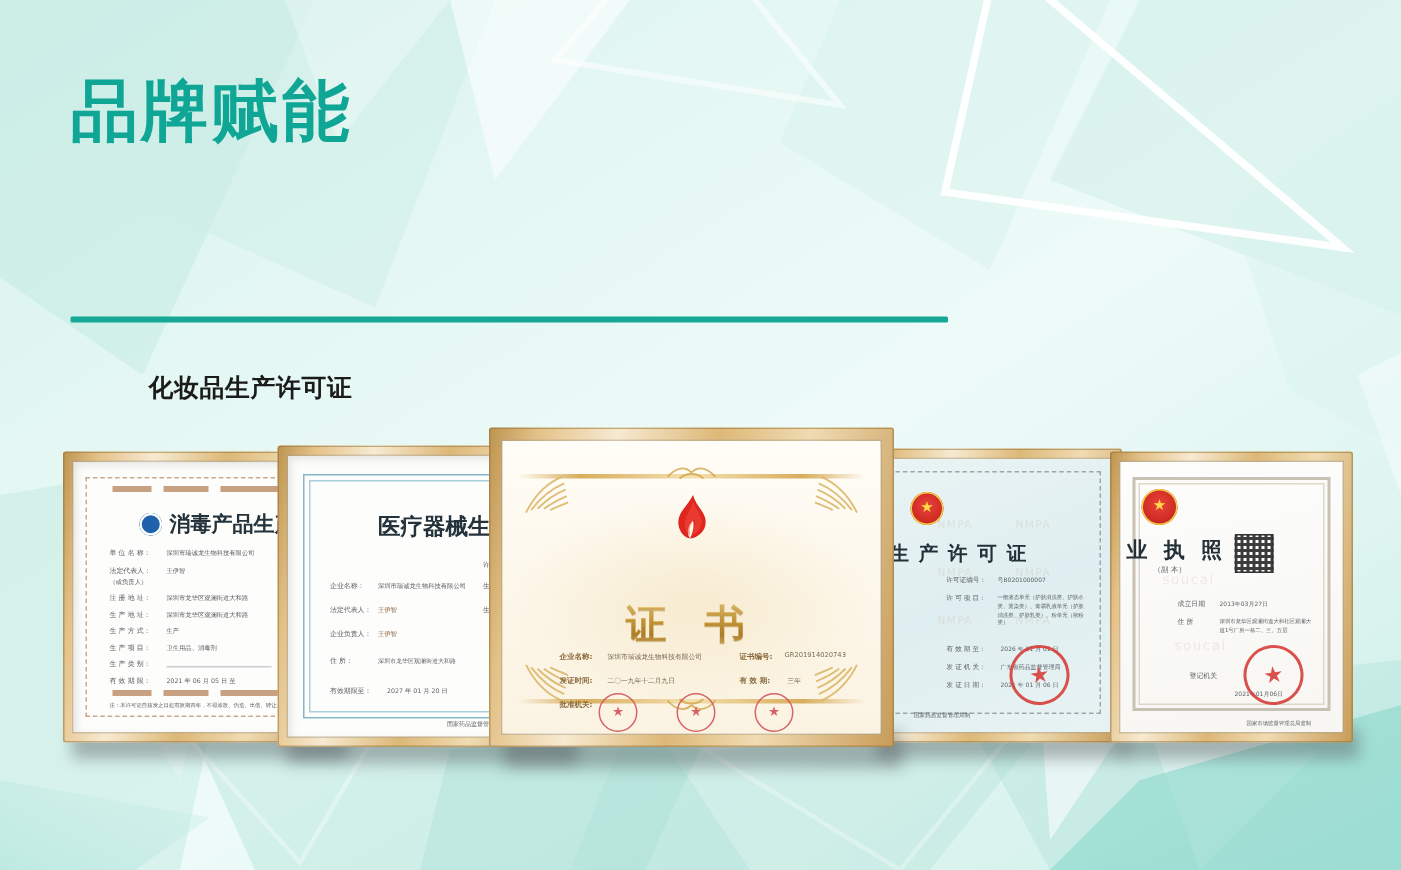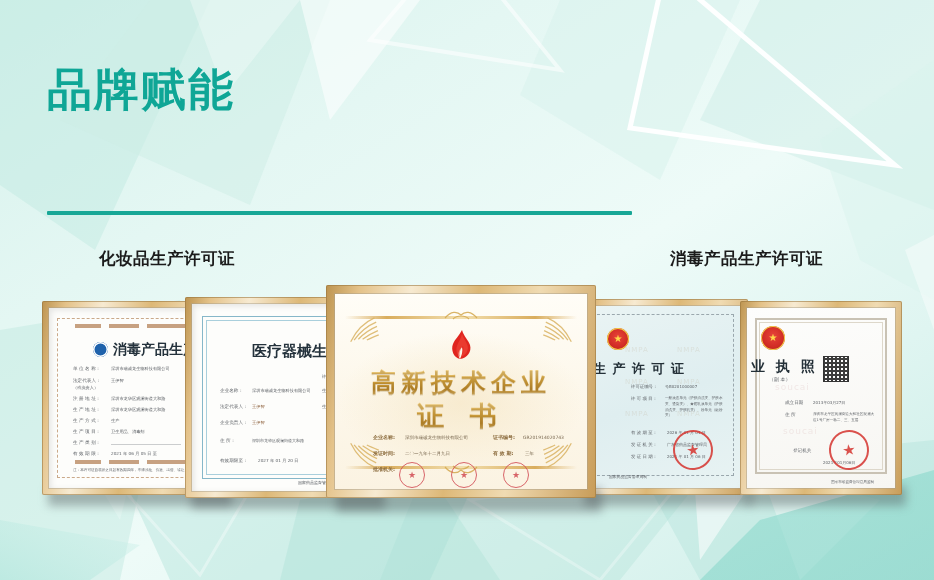--- a/index.html
+++ b/index.html
@@ -8,21 +8,21 @@
     font-family:"DejaVu Sans","Liberation Sans",sans-serif;
     background:#e2f6f2;
     position:relative;
   }
 
   
   #bg { position:absolute; inset:0; z-index:0; overflow:hidden; }
   #bgsvg { position:absolute; inset:0; width:934px; height:580px; display:block; }
 
   
-  .headline { position:absolute; left:47px; top:66px; z-index:5; }
+  .headline { position:absolute; left:47px; top:50px; z-index:5; }
   .hl-line1 {
     font-size:45px; font-weight:700; color:#0fa696;
     letter-spacing:2px; line-height:1.06;
     font-family:"DejaVu Sans","Liberation Sans",sans-serif;
   }
   .hl-line2 {
     font-size:43px; font-weight:400; color:#1bab9b;
     letter-spacing:2px; line-height:1.12; margin-top:12px;
   }
   .hl-rule {
@@ -227,21 +227,20 @@
   </svg>
 </div>
 
 <div class="headline">
   <div class="hl-line1">品牌赋能</div>
 </div>
 <div class="hl-rule"></div>
 
 <div class="captions">
   <div class="caption cap0">化妆品生产许可证</div>
-  <div class="caption cap2">消毒产品生产许可证</div>
 </div>
 
 <div class="stage">
 
   <div class="frame" id="f0">
     <div class="shadow"></div>
     <div class="goldframe">
       <div class="matte">
         <div class="paper">
           <div class="c0-border"></div>
@@ -379,21 +378,20 @@
               <path d="M4 9 C10 2 16 2 20 6 C24 2 30 2 36 9"></path>
               <path d="M12 10 C16 6 24 6 28 10"></path>
             </g>
           </svg>
 
           <svg class="c2-flame" style="left:50%;top:36px;transform:translateX(-50%);" viewBox="0 0 24 30">
             <path d="M13 0 C10 6 6 9 4 14 C1.5 20 5 28 11 29 C8 24 10 20 13 17 C14 21 13 25 11 29 C18 28 23 22 21 15 C19.5 10 15 7 13 0 Z" fill="#e0251f"></path>
             <path d="M13 4 C12 9 9 12 8 16 C6.5 20 8 25 11 27 C10 23 11 19 14 16 C15 19 14 23 12 27 C17 25 20 20 18.5 15.5 C17 11 14.5 8.5 13 4 Z" fill="#f04a3a" opacity=".6"></path>
           </svg>
 
-          <div class="c2-title" style="top:72px;font-size:25px;">高新技术企业</div>
           <div class="c2-title" style="top:104px;font-size:27px;letter-spacing:8px;">证 书</div>
 
           <div class="c2-fieldlbl" style="left:38px;top:140px;">企业名称:</div>
           <div class="c2-fieldval" style="left:70px;top:140.5px;">深圳市瑞诚龙生物科技有限公司</div>
 
           <div class="c2-fieldlbl" style="left:158px;top:140px;">证书编号:</div>
           <div class="c2-fieldval" style="left:188px;top:140.5px;">GR201914020743</div>
 
           <div class="c2-fieldlbl" style="left:38px;top:156px;">发证时间:</div>
           <div class="c2-fieldval" style="left:70px;top:156.5px;">二〇一九年十二月九日</div>

